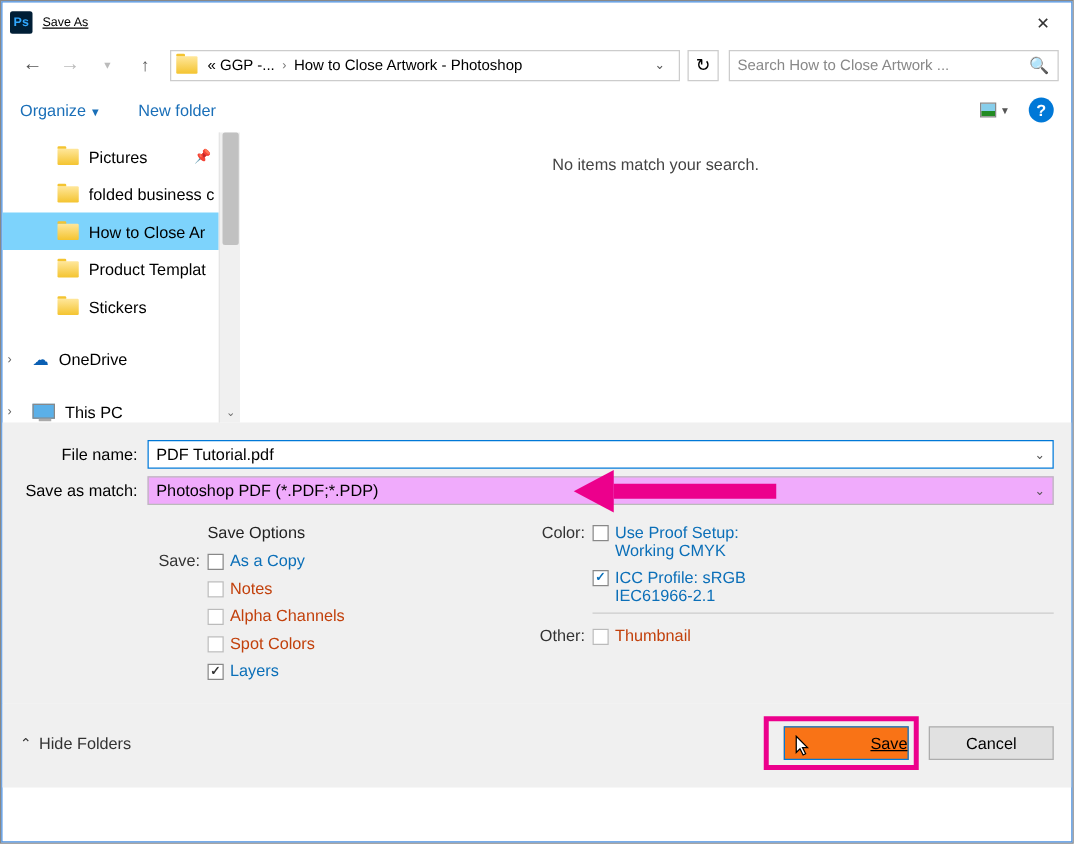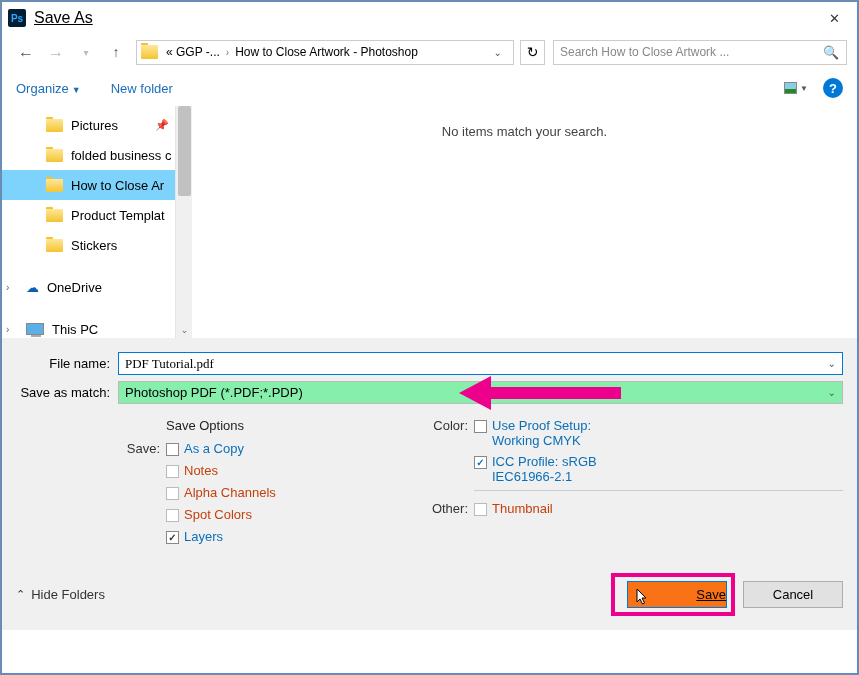--- a/index.html
+++ b/index.html
@@ -1,34 +1,34 @@
 <!DOCTYPE html>
 <html><head>
 <meta charset="utf-8">
 <style>
   * { box-sizing: border-box; margin: 0; padding: 0; font-family: "Segoe UI", Tahoma, sans-serif; }
   body { background: #888; width: 859px; height: 675px; overflow: hidden; }
   .window { width: 857px; height: 673px; margin: 1px; background: #fff; border: 1px solid #4a90e2; display: flex; flex-direction: column; }
   .titlebar { height: 32px; display: flex; align-items: center; padding-left: 6px; }
   .ps-icon { width: 18px; height: 18px; background: #001e36; color: #31a8ff; font-size: 10px; font-weight: bold; display: flex; align-items: center; justify-content: center; border-radius: 2px; }
-  .title-text { margin-left: 8px; font-size: 16px; flex: 1; text-decoration: underline; }
+  .title-text { margin-left: 8px; font-size: 10px; flex: 1; text-decoration: underline; }
   .close-x { width: 45px; height: 30px; display: flex; align-items: center; justify-content: center; font-size: 13px; color: #333; cursor: pointer; }
 
   .navbar { height: 36px; display: flex; align-items: center; padding: 0 10px; gap: 2px; }
   .nav-arrow { width: 28px; height: 28px; display: flex; align-items: center; justify-content: center; font-size: 16px; color: #555; cursor: pointer; }
   .nav-arrow.disabled { color: #bbb; }
   .nav-up { width: 28px; height: 28px; display: flex; align-items: center; justify-content: center; font-size: 14px; color: #555; cursor: pointer; }
   .breadcrumb { flex: 1; height: 25px; border: 1px solid #ccc; display: flex; align-items: center; padding: 0 4px; margin: 0 4px; font-size: 12px; }
   .bc-folder { width: 17px; height: 14px; background: linear-gradient(#ffe79b, #f4c430); border-radius: 1px; margin-right: 4px; position: relative; }
   .bc-folder::before { content: ""; position: absolute; top: -2px; left: 0; width: 7px; height: 2px; background: #f4c430; border-radius: 1px 1px 0 0; }
   .bc-seg { padding: 0 4px; cursor: pointer; }
   .bc-chev { color: #777; font-size: 10px; padding: 0 2px; }
   .bc-dd { margin-left: auto; font-size: 10px; color: #555; padding-right: 7px; }
   .refresh { width: 25px; height: 25px; border: 1px solid #ccc; display: flex; align-items: center; justify-content: center; margin-right: 6px; font-size: 14px; cursor: pointer; }
-  .searchbox { width: 294px; height: 25px; border: 1px solid #ccc; display: flex; align-items: center; padding: 0 6px; font-size: 12px; color: #888; }
+  .searchbox { width: 264px; height: 25px; border: 1px solid #ccc; display: flex; align-items: center; padding: 0 6px; font-size: 12px; color: #888; }
   .search-text { flex: 1; font-style: normal; white-space: nowrap; overflow: hidden; text-overflow: ellipsis; }
   .mag { font-size: 13px; color: #777; }
 
   .toolbar { height: 36px; display: flex; align-items: center; padding: 0 14px; font-size: 13px; }
   .toolbar .link { color: #1a6fb8; cursor: pointer; }
   .toolbar .dd { font-size: 9px; margin-left: 3px; color: #1a6fb8; }
   .toolbar .spacer { flex: 1; }
   .view-btn { width: 26px; height: 22px; border: 1px solid transparent; display: flex; align-items: center; justify-content: center; cursor: pointer; margin-right: 4px; }
   .view-btn .pic { width: 16px; height: 12px; background: linear-gradient(#87ceeb 60%, #228b22 60%); border: 1px solid #888; }
   .help-btn { width: 20px; height: 20px; border-radius: 50%; background: #0078d7; color: #fff; font-size: 13px; display: flex; align-items: center; justify-content: center; cursor: pointer; margin-left: 10px; font-weight: bold;}
@@ -50,23 +50,23 @@
   .sb-up, .sb-down { position: absolute; left: 0; width: 17px; height: 17px; display: flex; align-items:center; justify-content:center; font-size:9px; color:#666;}
   .sb-down { bottom: 0; }
   .chev-side { position: absolute; left: 4px; font-size: 10px; color: #666; }
 
   .main-pane { flex: 1; display: flex; align-items: flex-start; justify-content: center; padding-top: 18px; font-size: 13px; color: #444; }
 
   .form-area { background: #f0f0f0; padding: 14px 14px 12px 14px; border-top: none; }
   .f-row { display: flex; align-items: center; margin-bottom: 6px; }
   .f-label { width: 102px; text-align: right; font-size: 13px; padding-right: 8px; }
   .f-input { flex: 1; height: 23px; border: 1px solid #0078d7; background: #fff; font-size: 13px; padding: 2px 6px; display:flex; align-items:center; }
-  .f-input .val { flex:1;font-family:Liberation Serif, serif; }
+  .f-input .val { flex:1; }
   .f-input .dd { font-size: 10px; color: #555; }
-  .f-select { flex: 1; height: 23px; border: 1px solid #bbb; background: #86efac; font-size: 13px; padding: 2px 6px; display:flex; align-items:center; position: relative; }
+  .f-select { flex: 1; height: 23px; border: 1px solid #bbb; background: #f0abfc; font-size: 13px; padding: 2px 6px; display:flex; align-items:center; position: relative; }
   .f-select .val { flex:1; }
   .f-select .dd { font-size: 10px; color: #555; }
 
   .arrow-ann { position: absolute; left: 340px; top: -6px; display: flex; align-items: center; pointer-events: none; }
   .arrow-head { width: 0; height: 0; border-top: 17px solid transparent; border-bottom: 17px solid transparent; border-right: 32px solid #ec008c; }
   .arrow-bar { width: 130px; height: 12px; background: #ec008c; }
 
   .options { display: flex; padding: 8px 0 0 110px; font-size: 13px; }
   .opt-col { width: 300px; }
   .opt-title { font-size: 13px; margin-bottom: 8px; color: #222; }

